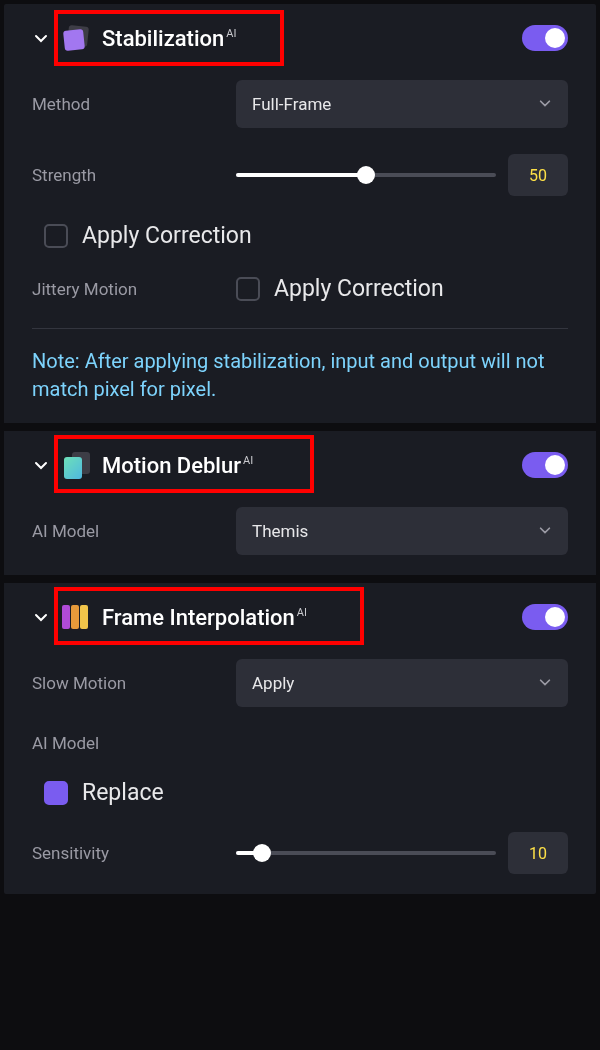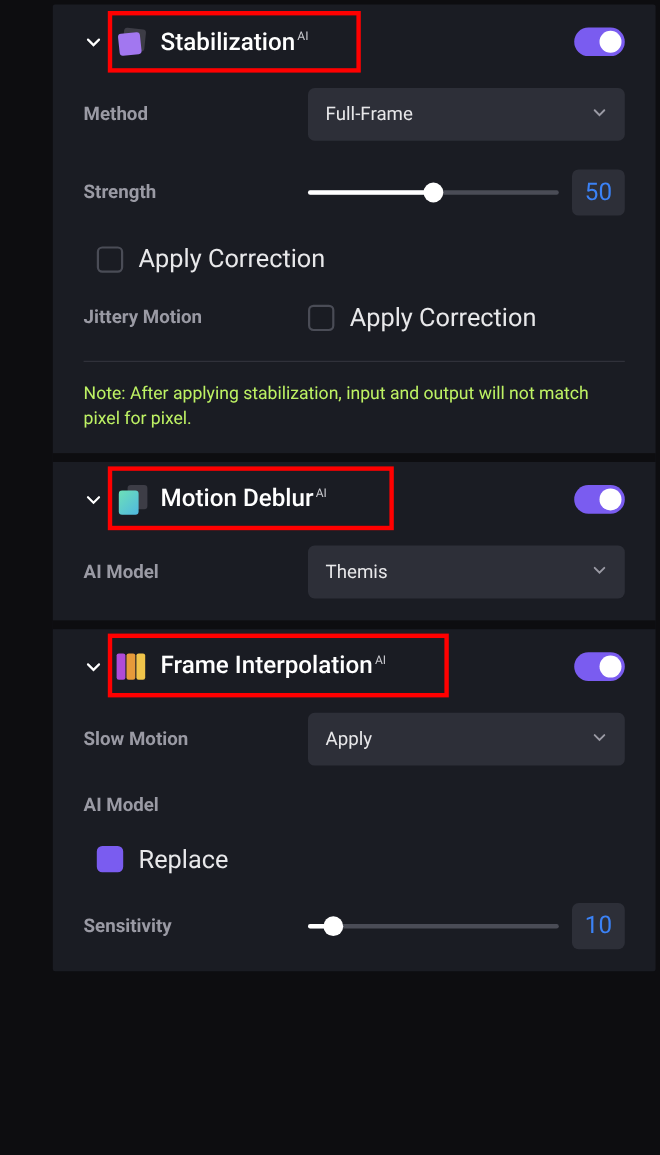--- a/index.html
+++ b/index.html
@@ -9,21 +9,20 @@
     width: 600px;
     height: 1050px;
     overflow: hidden;
     color: #e8e8ea;
     padding: 4px;
   }
   .panel {
     background: #1a1c23;
     border-radius: 2px;
     padding: 0;
-    margin-left: 44px;
   }
   .section {
     padding: 20px 28px 20px 28px;
     border-bottom: 8px solid #0d0d10;
   }
   .section:last-child { border-bottom: none; }
   .section-header {
     display: flex;
     align-items: center;
     justify-content: space-between;
@@ -122,21 +121,20 @@
     display: flex;
     align-items: center;
     margin-bottom: 26px;
   }
   .row:last-child { margin-bottom: 0; }
   .row-label {
     width: 192px;
     color: #9a9aa4;
     font-size: 17px;
     flex-shrink: 0;
-    font-weight: bold;
   }
   .row-control {
     flex: 1;
     display: flex;
     align-items: center;
     padding-left: 12px;
   }
   .select {
     background: #2d2f38;
     border-radius: 6px;
@@ -178,29 +176,29 @@
     position: absolute;
     width: 18px;
     height: 18px;
     background: #fff;
     border-radius: 50%;
     top: -7px;
     transform: translateX(-50%);
     cursor: grab;
   }
   .slider-value {
-    width: 48px;
+    width: 60px;
     height: 42px;
     background: #2d2f38;
     border-radius: 6px;
     display: flex;
     align-items: center;
     justify-content: center;
-    color: #3b82f6;
-    font-size: 22px;
+    color: #fde047;
+    font-size: 16px;
   }
   .checkbox {
     width: 24px;
     height: 24px;
     border: 2px solid #4a4c56;
     border-radius: 5px;
     margin-right: 14px;
     cursor: pointer;
     flex-shrink: 0;
   }
@@ -211,22 +209,22 @@
   .check-label {
     color: #e8e8ea;
     font-size: 23px;
   }
   .divider {
     height: 1px;
     background: #33353e;
     margin: 8px 0 18px 0;
   }
   .note {
-    color: #bef264;
-    font-size: 16px;
+    color: #7dd3fc;
+    font-size: 20px;
     line-height: 1.4;
   }
   .hl-wrap { position: relative; display: inline-flex; align-items:center; gap:12px;}
 </style>
 </head>
 <body>
 
 <div class="panel">
 
   <div class="section">

